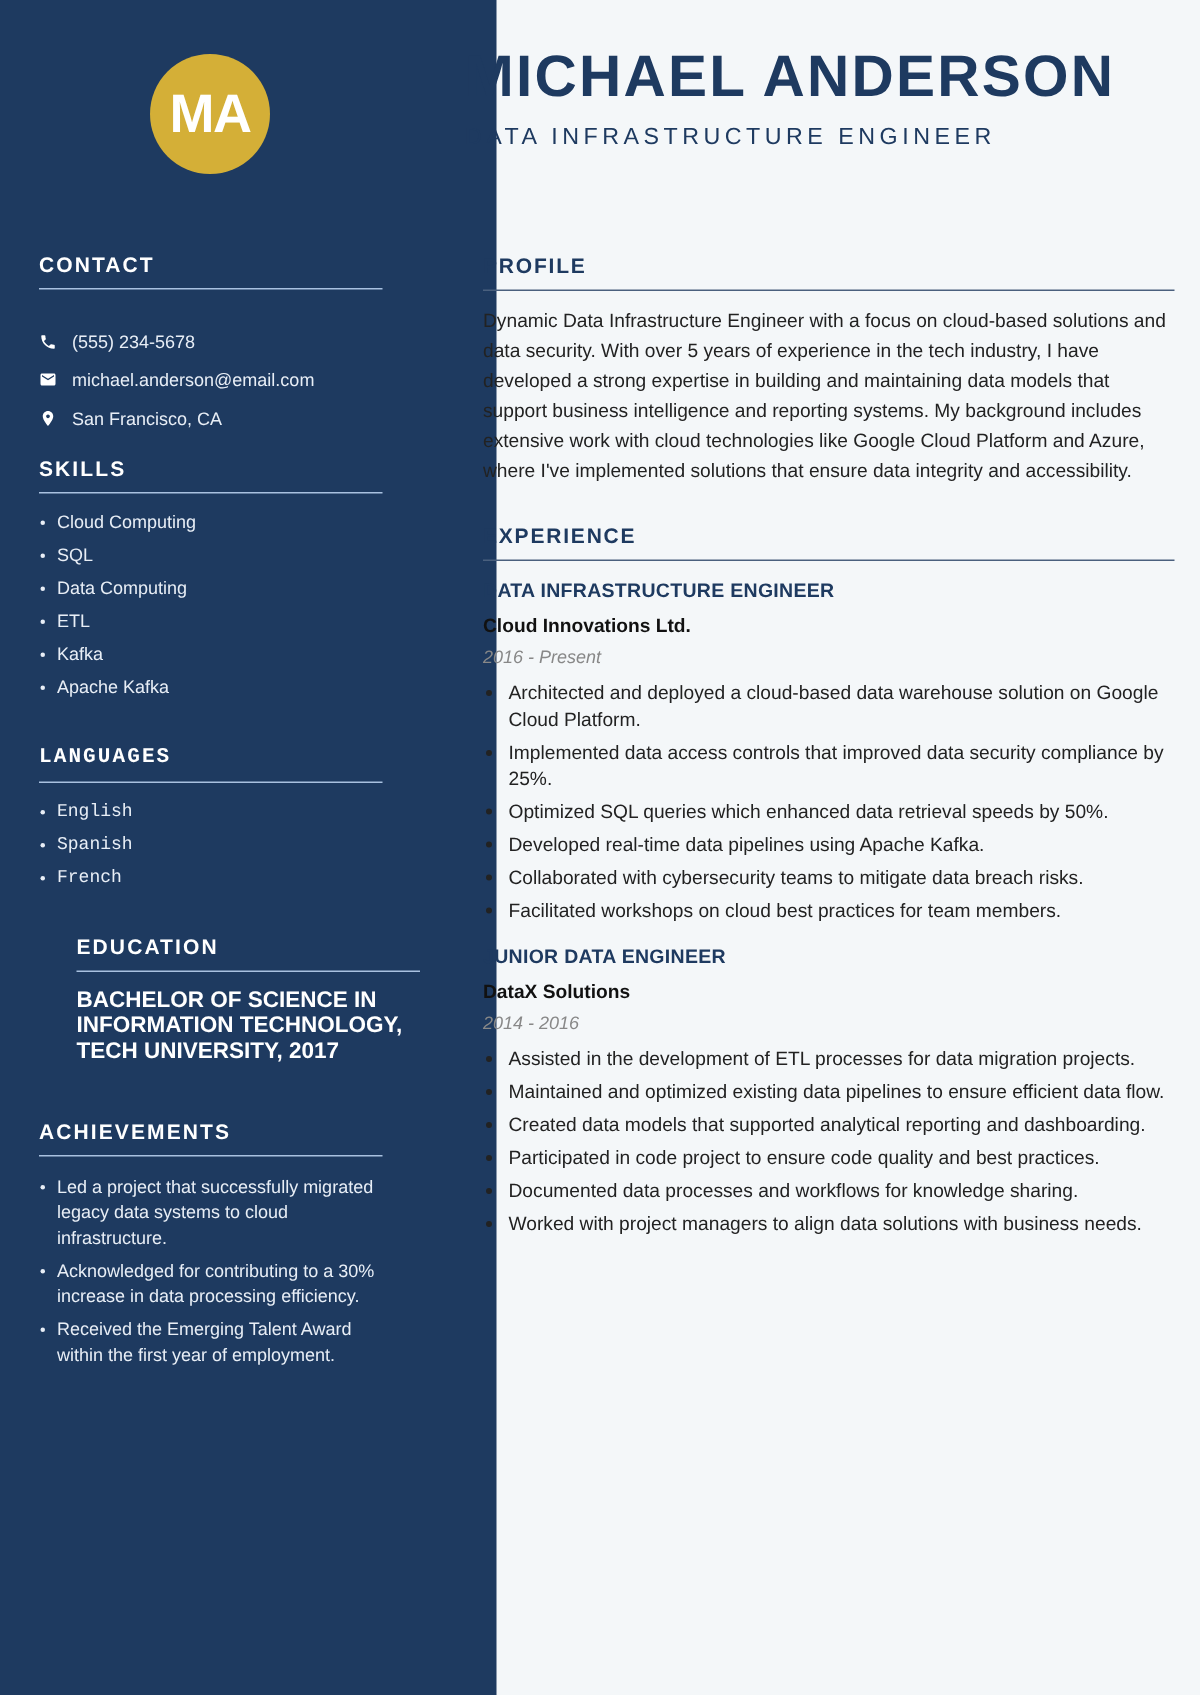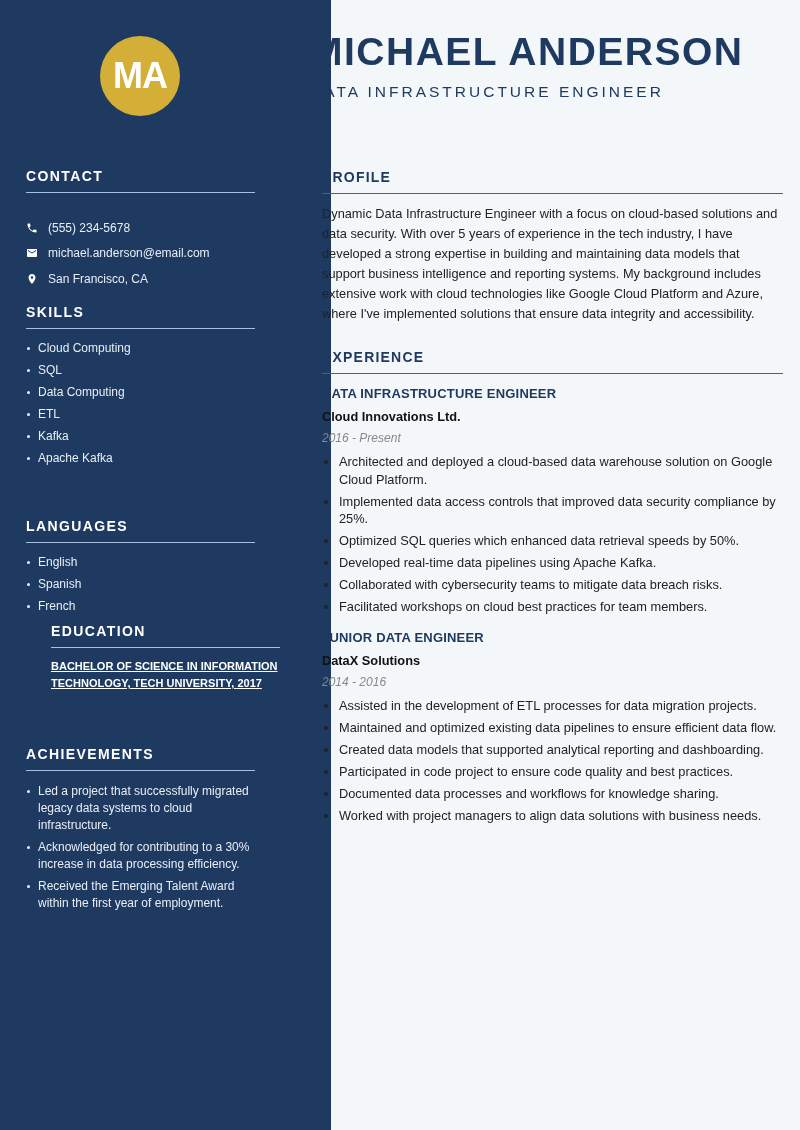--- a/index.html
+++ b/index.html
@@ -40,22 +40,22 @@
   .side-list { list-style: none; margin-top: 8px; }
   .side-list li {
     position: relative; padding-left: 12px;
     font-size: 12px; line-height: 22px; color: #e8eef6;
   }
   .side-list li::before {
     content: ""; position: absolute; left: 1px; top: 10px;
     width: 3px; height: 3px; border-radius: 50%; background: #e8eef6;
   }
   .edu-text {
-    margin-top: 10px; font-size: 11px; font-weight: bold;
-    line-height: 17px; color: #ffffff; text-decoration: underline;
+    margin-top: 10px; font-size: 15px; font-weight: bold;
+    line-height: 17px; color: #ffffff;
   }
   .ach-list { list-style: none; margin-top: 12px; }
   .ach-list li {
     position: relative; padding-left: 12px;
     font-size: 12px; line-height: 17px; color: #e8eef6; margin-bottom: 5px;
   }
   .ach-list li::before {
     content: ""; position: absolute; left: 1px; top: 7px;
     width: 3px; height: 3px; border-radius: 50%; background: #e8eef6;
   }
@@ -129,21 +129,21 @@
     <ul class="side-list">
       <li>Cloud Computing</li>
       <li>SQL</li>
       <li>Data Computing</li>
       <li>ETL</li>
       <li>Kafka</li>
       <li>Apache Kafka</li>
     </ul>
   </section>
 
-  <section class="side-section" style="top:518px;">
+  <section class="side-section" style="top:497px;font-family:Liberation Mono, monospace;">
     <h2 class="side-heading">LANGUAGES</h2>
     <ul class="side-list">
       <li>English</li>
       <li>Spanish</li>
       <li>French</li>
     </ul>
   </section>
 
   <section class="side-section" style="top:623px;margin-left:25px;">
     <h2 class="side-heading">EDUCATION</h2>

